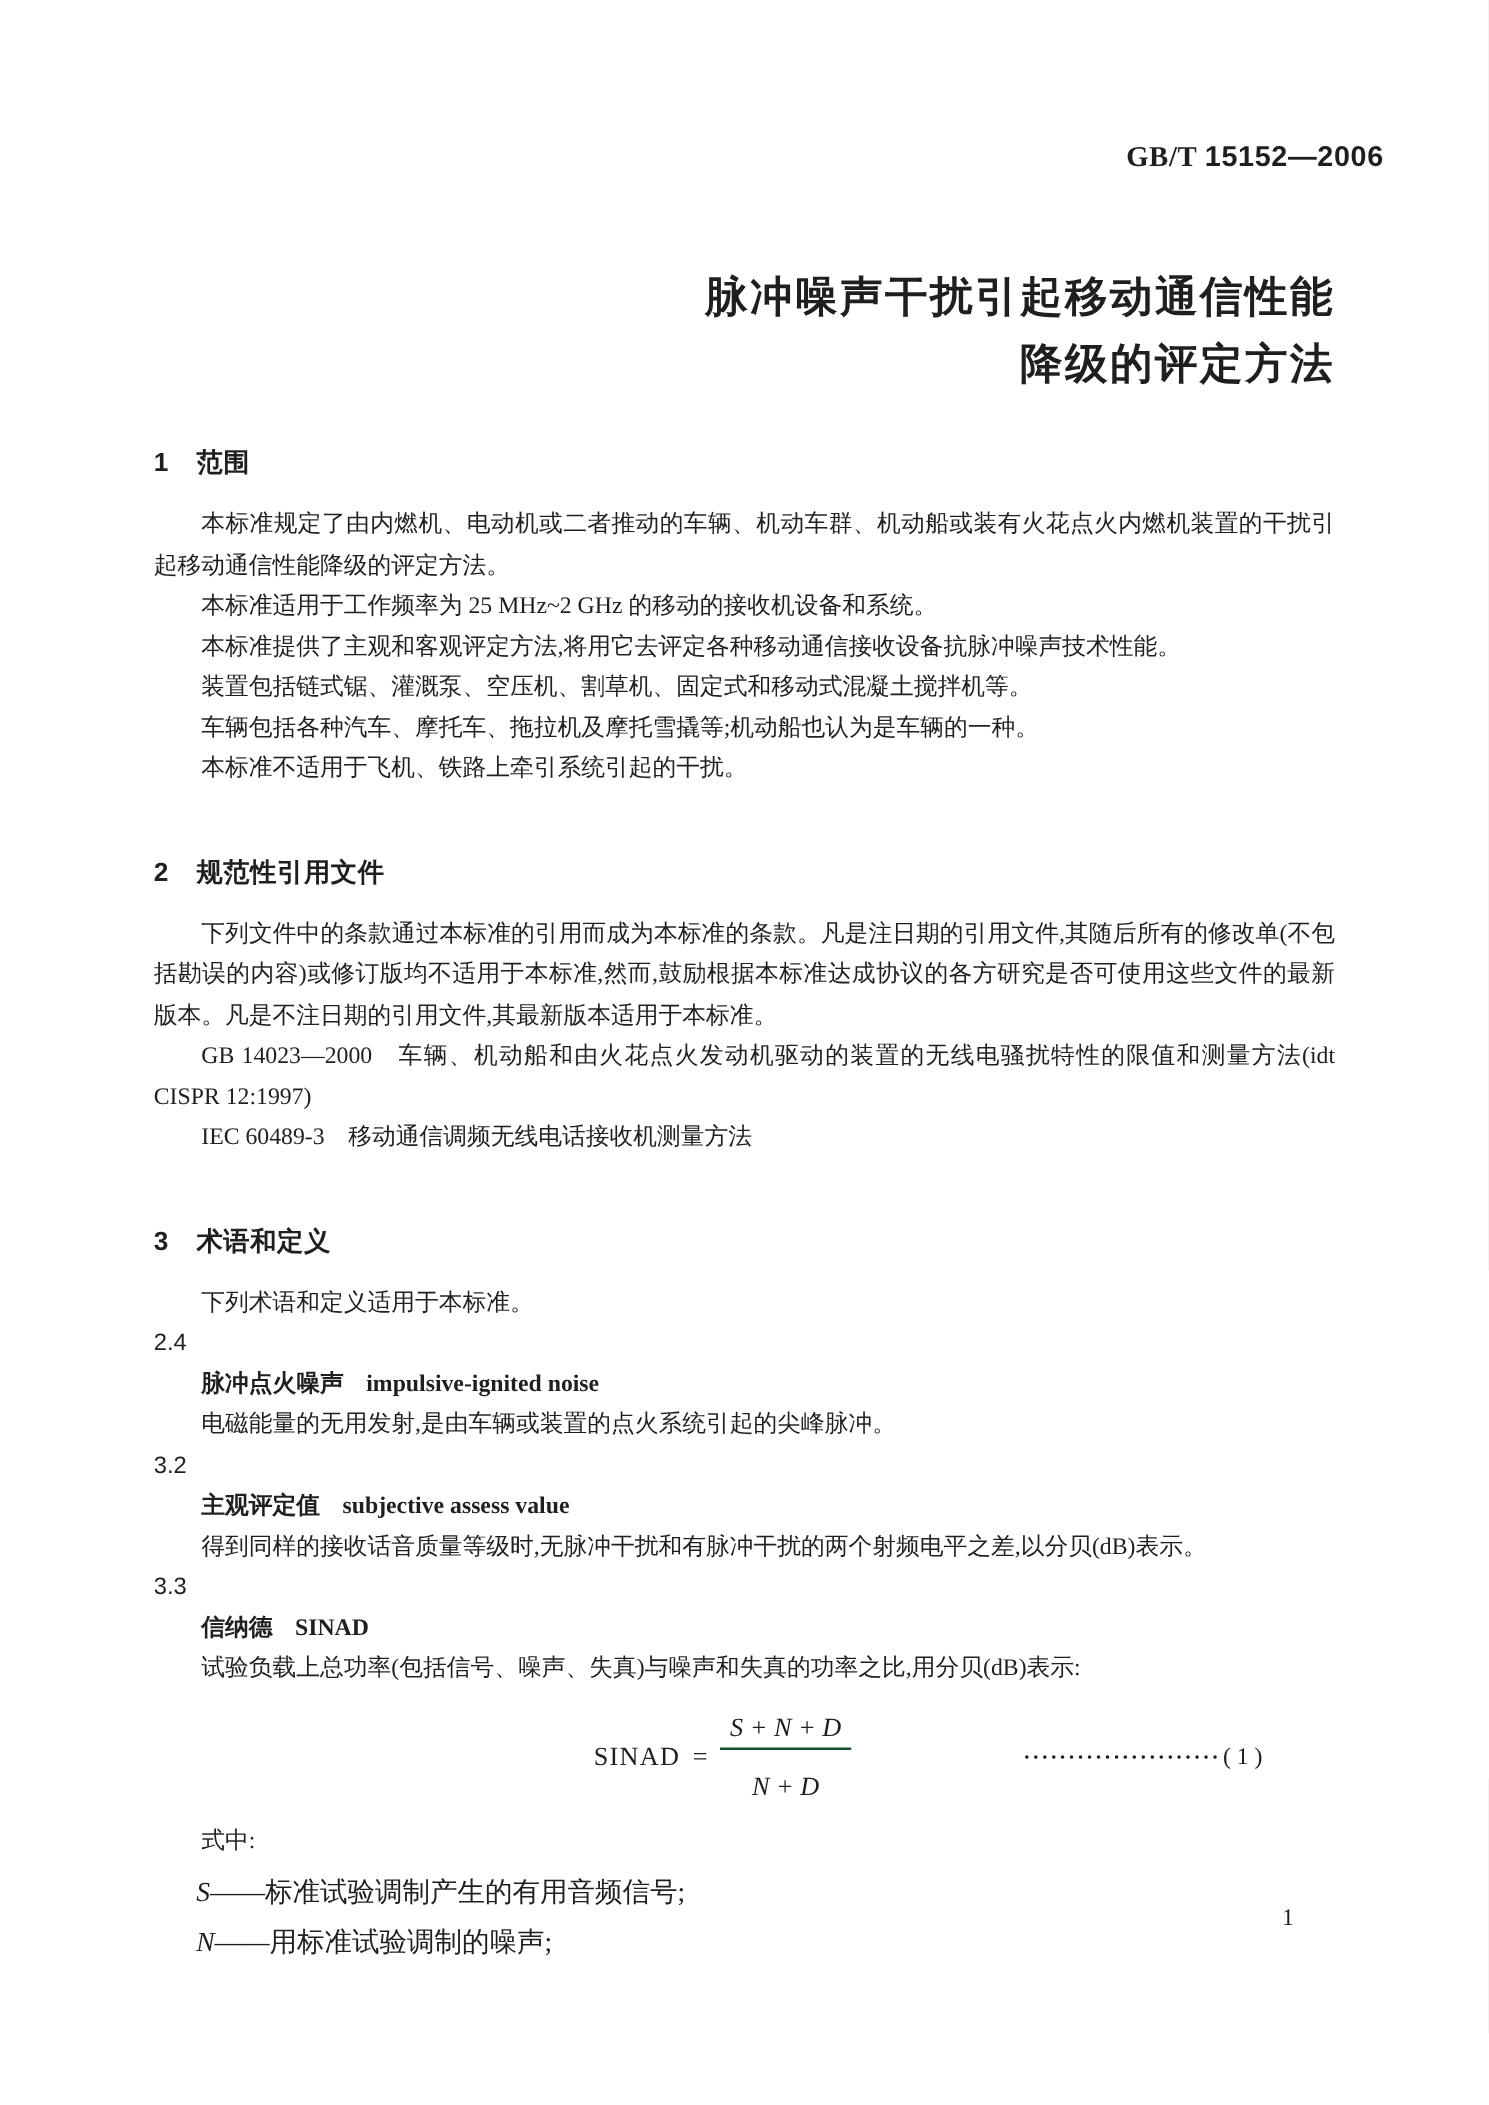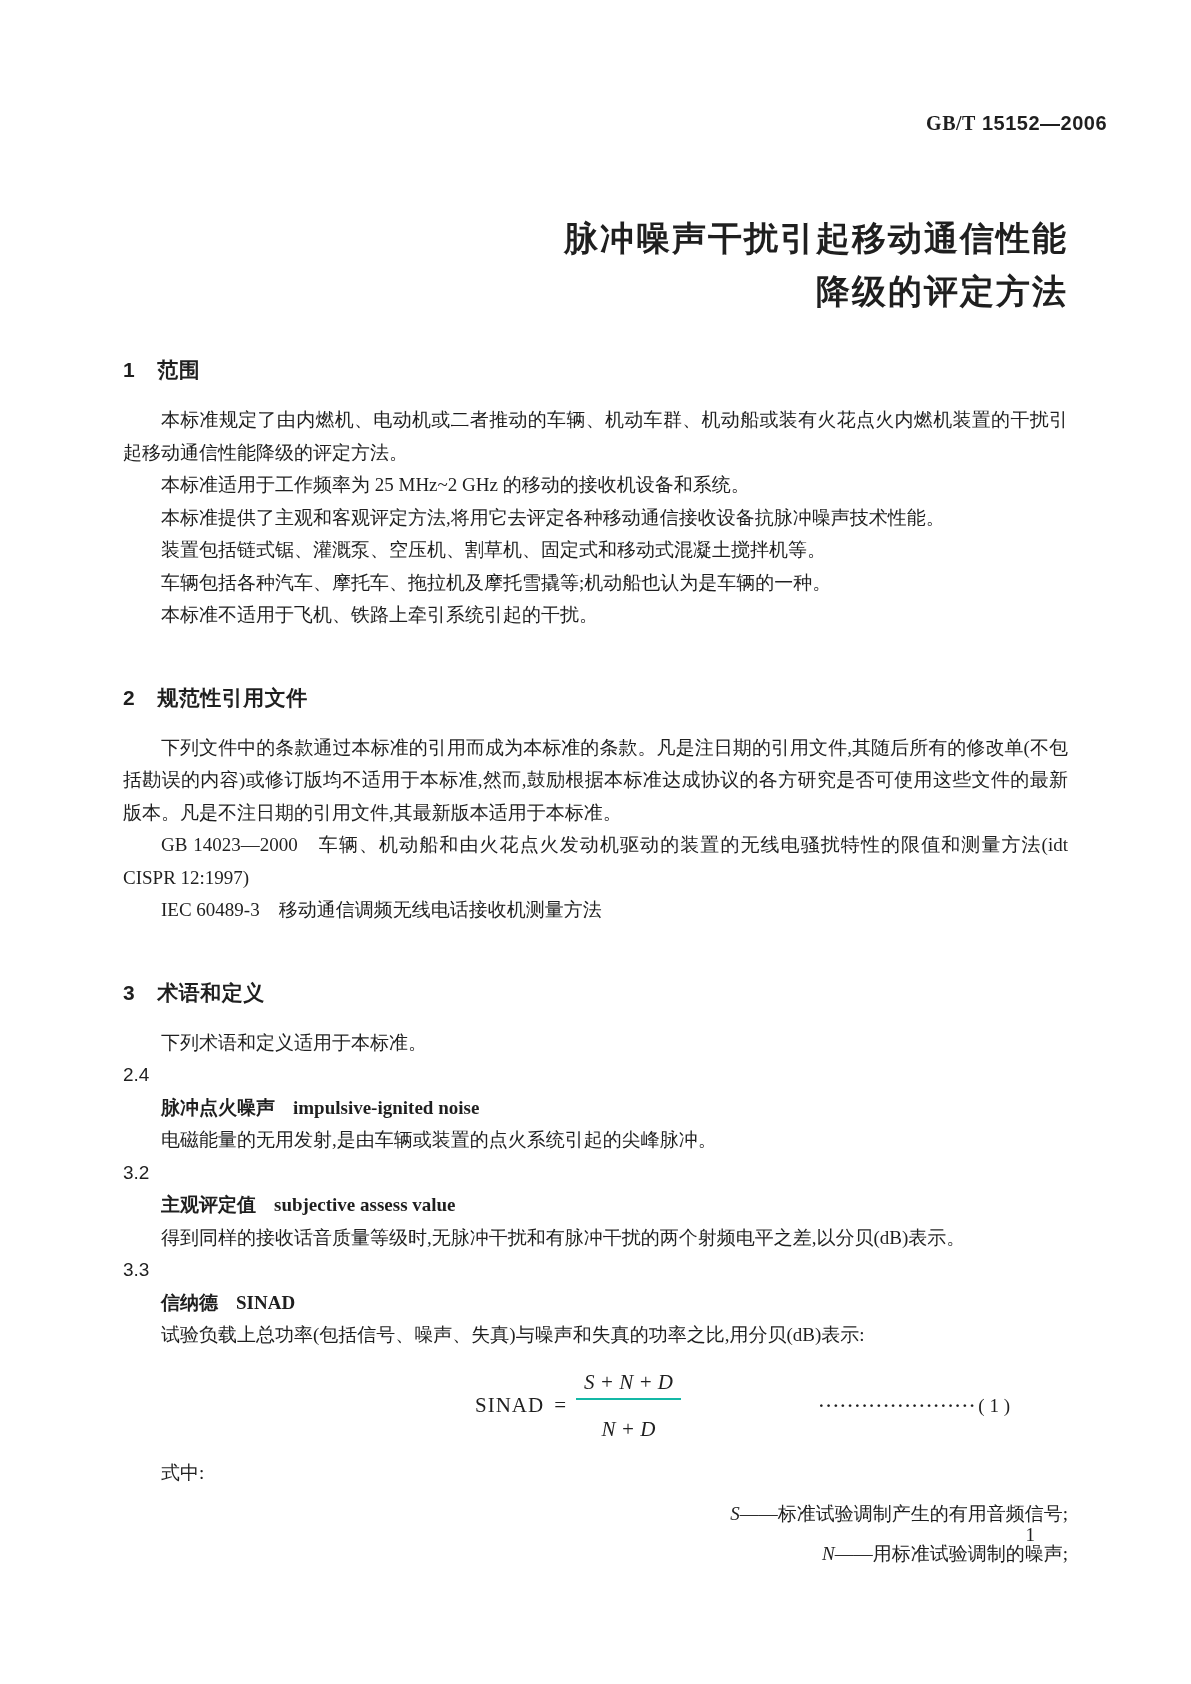--- a/index.html
+++ b/index.html
@@ -14,21 +14,21 @@
     background: #ffffff;
     margin: 0 auto;
     font-family: "Liberation Serif", serif;
     color: #1f1f1f;
     overflow: hidden;
   }
   .doc-code {
     position: absolute;
     top: 112px;
     right: 84px;
-    font-size: 20px;
+    font-size: 23px;
     font-weight: bold;
     letter-spacing: 0.5px;
     white-space: nowrap;
   }
   .doc-code .code-prefix {
     font-family: "Liberation Serif", serif;
   }
   .doc-code .code-number {
     font-family: "Liberation Sans", sans-serif;
     margin-left: 6px;
@@ -105,21 +105,21 @@
   .f-eq {
     margin: 0 10px;
   }
   .frac {
     display: inline-flex;
     flex-direction: column;
     text-align: center;
     font-style: italic;
   }
   .frac .num {
-    border-bottom: 2px solid #14b8a6;
+    border-bottom: 2px solid #14532d;
     padding: 0 8px 3px 8px;
   }
   .frac .den {
     padding-top: 17px;
   }
   .leader {
     margin-left: auto;
     margin-right: 58px;
     white-space: nowrap;
     display: inline-flex;
@@ -136,24 +136,23 @@
   }
   .where-label {
     margin: 4px 0 0 0;
     font-size: 19px;
     line-height: 34px;
     text-indent: 2em;
     font-family: Liberation Serif, serif;
   }
   .sym-line {
     margin: 8px 0 0 0;
-    font-size: 19px;
+    font-size: 22px;
     line-height: 32.5px;
     padding-left: 34px;
-    text-align: right;
   }
   .sym {
     font-style: italic;
     font-family: "Liberation Serif", serif;
   }
   .page-number {
     position: absolute;
     top: 1524px;
     right: 156px;
     font-size: 19px;

